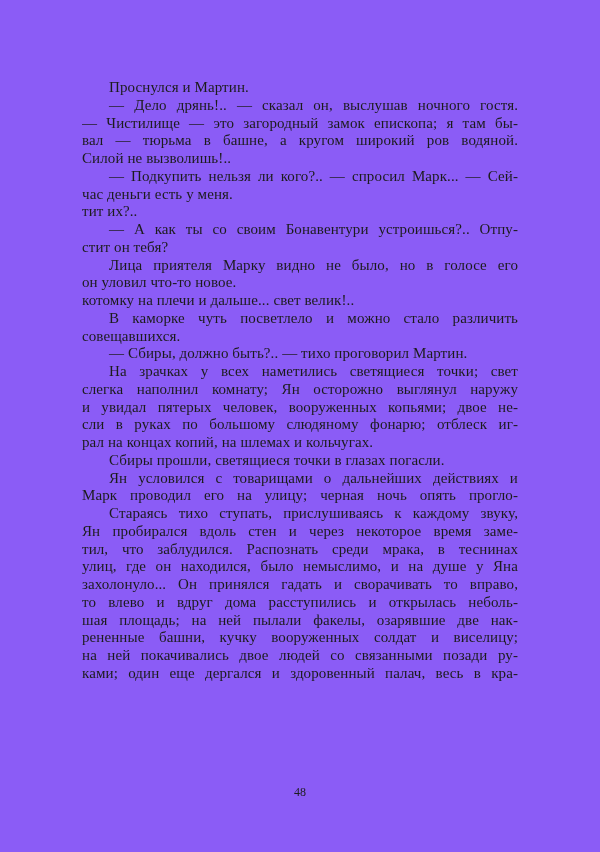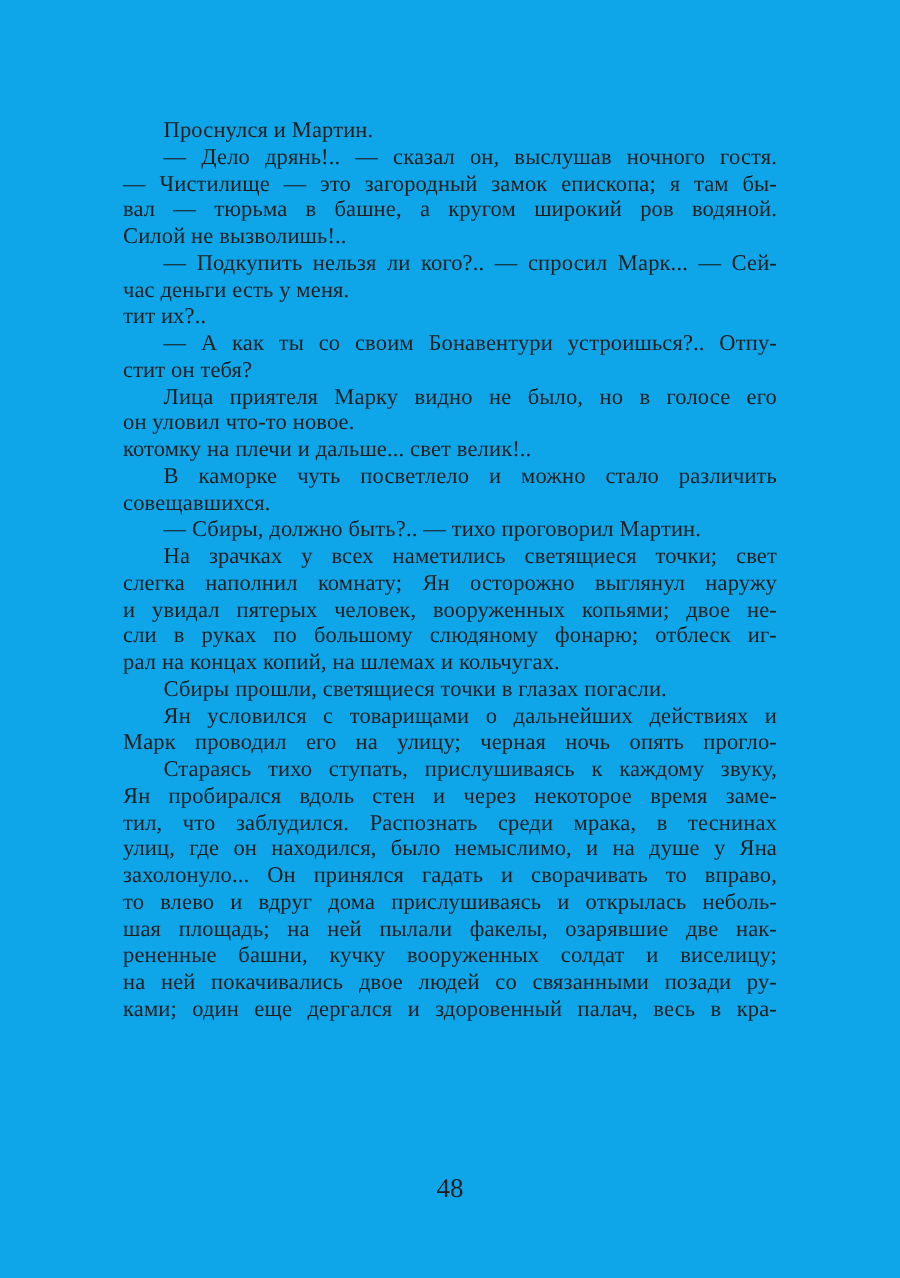--- a/index.html
+++ b/index.html
@@ -4,21 +4,21 @@
 <style>
   html, body {
     margin: 0;
     padding: 0;
     background: #ffffff;
   }
   .page {
     position: relative;
     width: 600px;
     height: 852px;
-    background: #0ea5e9;
+    background: #8b5cf6;
     overflow: hidden;
     font-family: "Liberation Serif", "DejaVu Serif", serif;
     color: #1c1c1c;
   }
   .text-block {
     position: absolute;
     left: 82px;
     top: 79px;
     width: 436px;
     font-size: 15px;
@@ -41,21 +41,21 @@
   .line.no-just {
     text-align: left;
     text-align-last: left;
   }
   .page-number {
     position: absolute;
     left: 0;
     top: 784px;
     width: 600px;
     text-align: center;
-    font-size: 18px;
+    font-size: 12px;
     line-height: 16px;
     color: #1c1c1c;
   }
 </style>
 </head>
 <body>
 
 <div class="page">
   <div class="text-block">
       <div class="paragraph">
@@ -105,21 +105,21 @@
       <div class="paragraph">
         <div class="line first">Ян условился с товарищами о дальнейших действиях и</div>
         <div class="line">Марк проводил его на улицу; черная ночь опять прогло-</div>
       </div>
       <div class="paragraph">
         <div class="line first">Стараясь тихо ступать, прислушиваясь к каждому звуку,</div>
         <div class="line">Ян пробирался вдоль стен и через некоторое время заме-</div>
         <div class="line">тил, что заблудился. Распознать среди мрака, в теснинах</div>
         <div class="line">улиц, где он находился, было немыслимо, и на душе у Яна</div>
         <div class="line">захолонуло... Он принялся гадать и сворачивать то вправо,</div>
-        <div class="line">то влево и вдруг дома прислушиваясь и открылась неболь-</div>
+        <div class="line">то влево и вдруг дома расступились и открылась неболь-</div>
         <div class="line">шая площадь; на ней пылали факелы, озарявшие две нак-</div>
         <div class="line">рененные башни, кучку вооруженных солдат и виселицу;</div>
         <div class="line">на ней покачивались двое людей со связанными позади ру-</div>
         <div class="line">ками; один еще дергался и здоровенный палач, весь в кра-</div>
       </div>
     </div>
   <div class="page-number">48</div>
 </div>
 
 </body></html>

